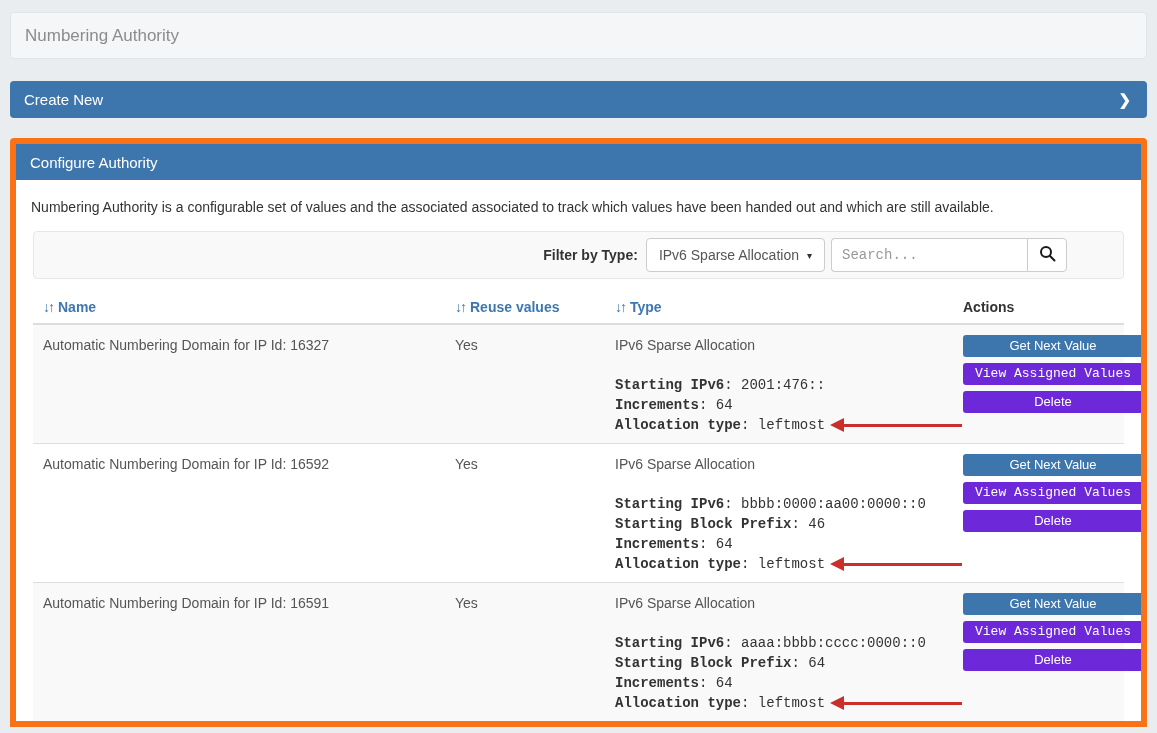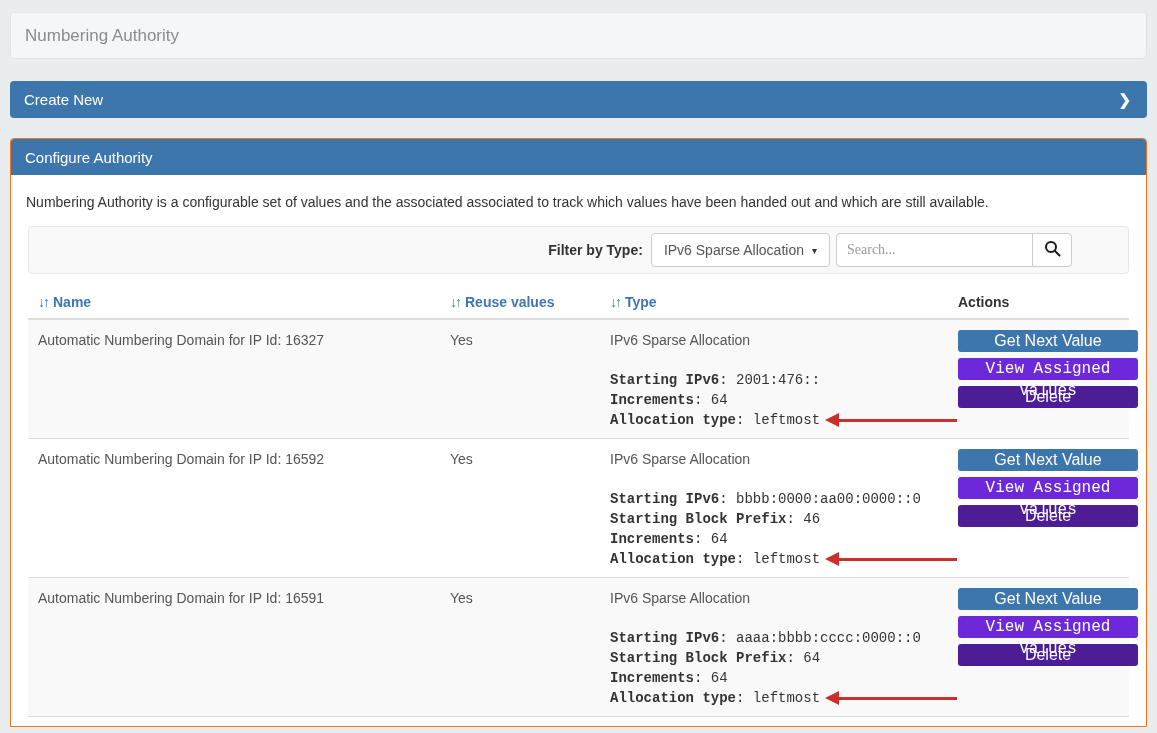--- a/index.html
+++ b/index.html
@@ -37,21 +37,21 @@
     cursor: pointer;
     text-align: center;
   }
   .create-bar .label { font-size: 15px; }
   .create-bar .chev { font-size: 15px; font-weight: bold; }
 
   
   .panel {
     margin: 20px 10px 0;
     background: #fff;
-    border: 1px solid #f97316;
+    border: 6px solid #f97316;
     border-radius: 4px 4px 0 0;
     height: 589px;
     overflow: hidden;
   }
   .panel-heading {
     background: #3d76ad;
     color: #fff;
     font-size: 15px;
     height: 36px;
     display: flex;
@@ -89,21 +89,21 @@
   }
   .dropdown .caret { font-size: 10px; color: #333; }
   .search-group { display: flex; }
   .search-input {
     width: 196px;
     height: 34px;
     border: 1px solid #ccc;
     border-right: none;
     border-radius: 4px 0 0 4px;
     padding: 0 10px;
-    font-family: Liberation Serif, serif;
+    font-family: Liberation Mono, monospace;
     font-size: 14px;
     color: #555;
     outline: none;
   }
   .search-input::placeholder { color: #999; }
   .search-btn {
     width: 40px;
     height: 34px;
     background: #fff;
     border: 1px solid #ccc;
@@ -153,29 +153,29 @@
   
   .actions-cell { padding-right: 4px; }
   .btn {
     display: block;
     width: 180px;
     height: 22px;
     border: none;
     border-radius: 3px;
     color: #fff;
     font-family: "Liberation Sans", sans-serif;
-    font-size: 16px;
+    font-size: 13px;
     margin-bottom: 6px;
     cursor: pointer;
     line-height: 22px;
     text-align: center;
   }
   .btn.blue { background: #3d76ad; }
   .btn.orange { background: #6d28d9; font-family: Liberation Mono, monospace; }
-  .btn.red { background: #4c1d95; }
+  .btn.red { background: #6d28d9; }
 </style>
 </head>
 <body>
 
 <div class="topbar">
   <span class="title">Numbering Authority</span>
 </div>
 
 <div class="create-bar">
   <span class="label">Create New</span>

